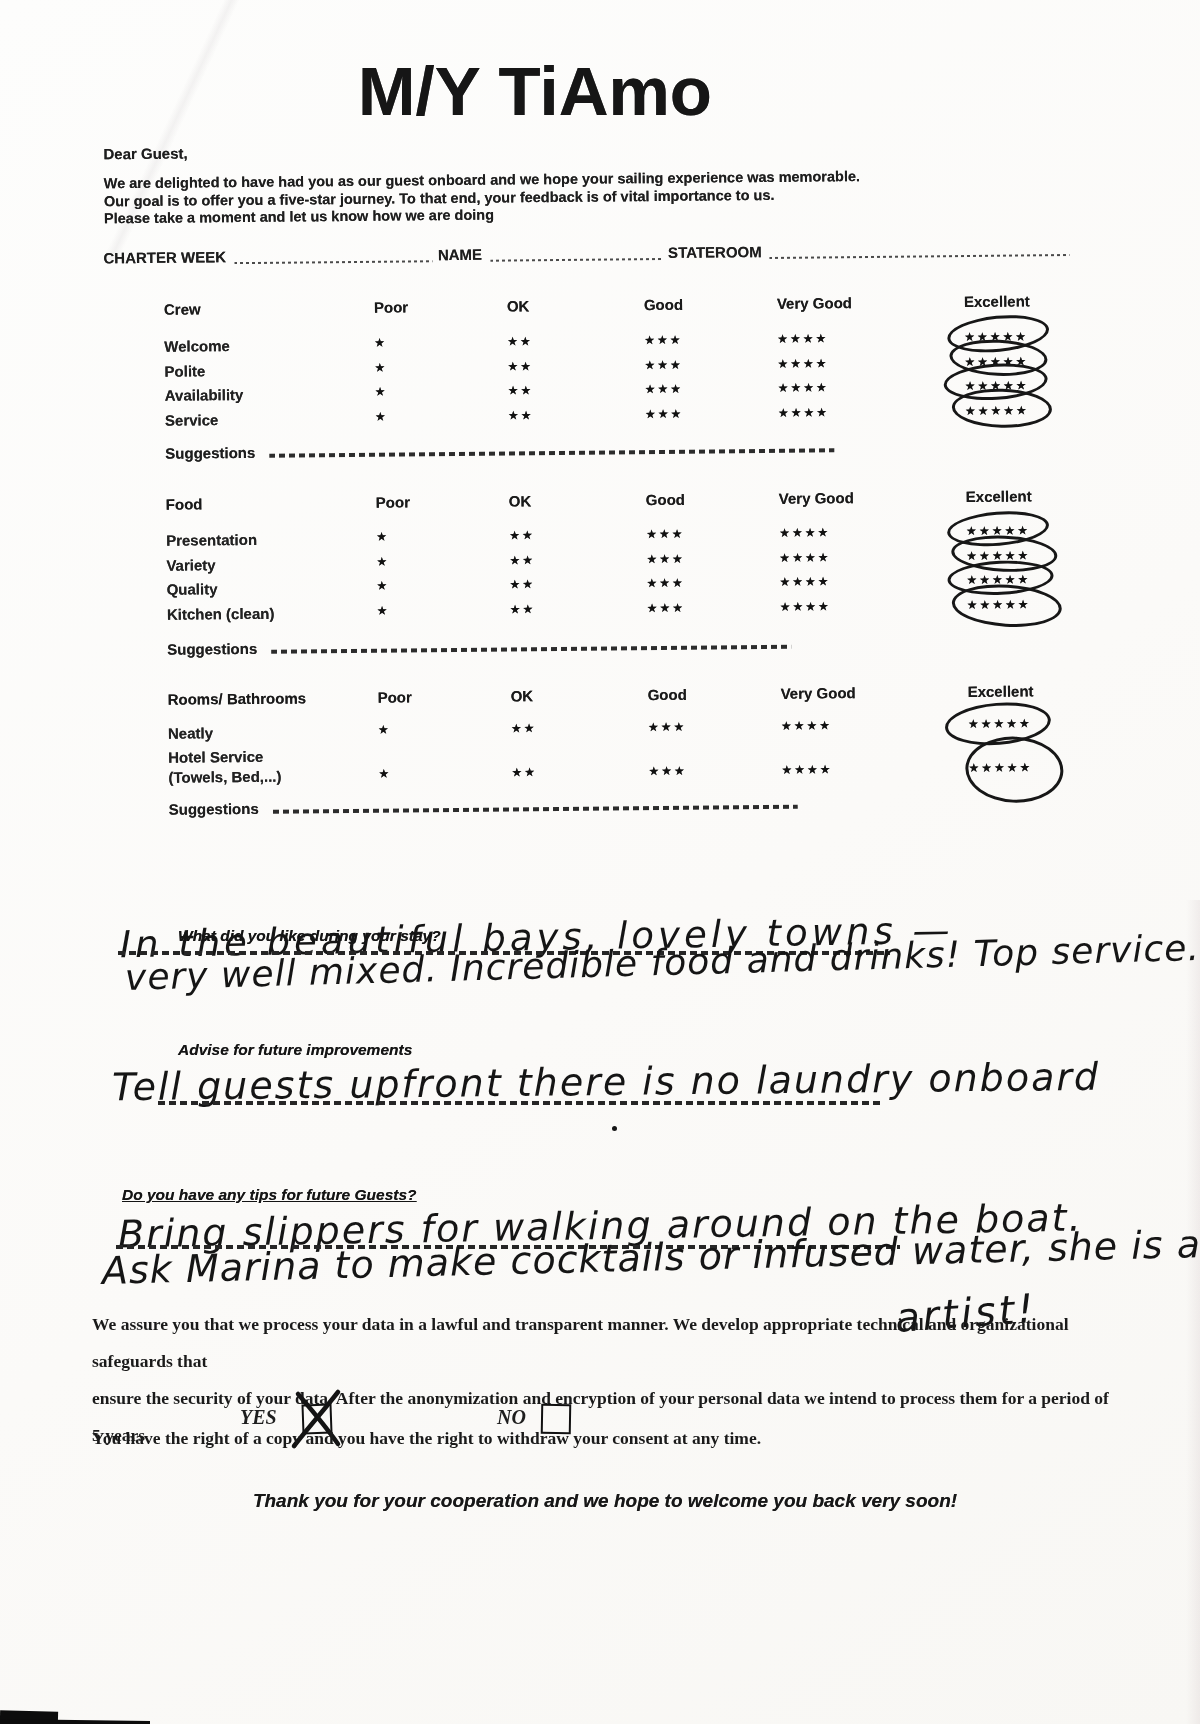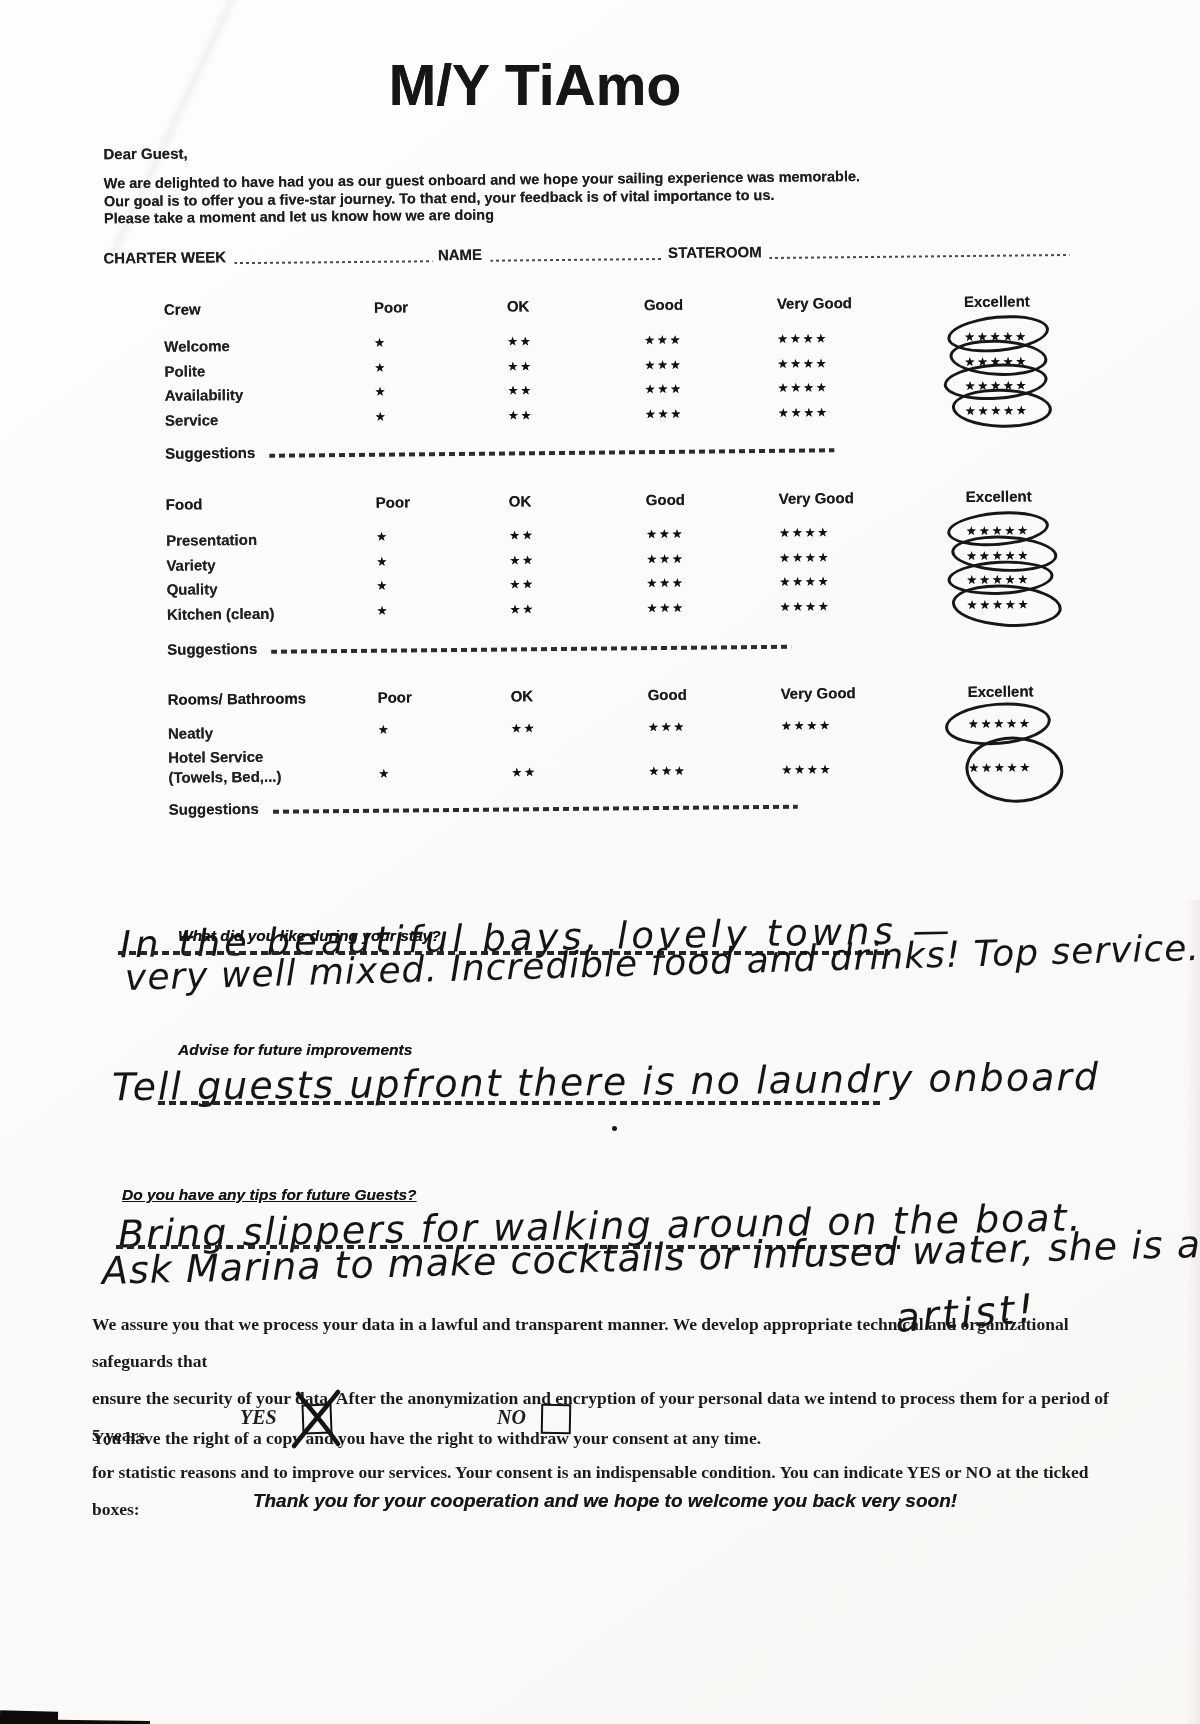--- a/index.html
+++ b/index.html
@@ -4,21 +4,21 @@
 <style>
   html,body{margin:0;padding:0;background:#d9d9d9;}
   .page{
     position:relative;width:1200px;height:1724px;margin:0 auto;
     background:linear-gradient(145deg,#fdfdfc 0%,#fbfaf8 55%,#f8f7f4 100%);
     overflow:hidden;font-family:"Liberation Sans",sans-serif;color:#1e1e1e;
   }
   .printed{text-shadow:0 0 .6px rgba(40,40,40,.8);}
   .title{
     position:absolute;top:52px;left:0;width:1070px;text-align:center;
-    font-size:57px;font-weight:700;letter-spacing:0px;color:#161616;
+    font-size:69px;font-weight:700;letter-spacing:0px;color:#161616;
   }
   .tilt{position:absolute;left:0;top:0;width:1200px;height:850px;
     transform:rotate(-0.55deg);transform-origin:560px 420px;}
   .greeting{position:absolute;top:141px;left:106px;font-size:15px;font-weight:700;}
   .intro{position:absolute;top:171px;left:106px;width:780px;font-size:14.5px;font-weight:700;line-height:17.5px;}
   .charter-row{position:absolute;top:245px;left:105px;width:1010px;display:flex;align-items:flex-end;font-size:15px;font-weight:700;}
   .dotfill{display:inline-block;height:13px;margin:0 6px 1px 8px;
     background-image:repeating-linear-gradient(90deg,#4a4a4a 0 2.5px,transparent 2.5px 6px);
     background-size:100% 2px;background-repeat:no-repeat;background-position:0 100%;}
   .w205{width:198px;} .w180{width:172px;} .w310{width:300px;}
@@ -241,21 +241,20 @@
 
   <div class="q-label printed" style="top:1186px;left:122px;text-decoration:underline;">Do you have any tips for future Guests?</div>
   <div class="hw" style="top:1204px;left:118px;font-size:38px;letter-spacing:2px;transform:rotate(-1deg);">Bring slippers for walking around on the boat.</div>
   <div class="hw-dash" style="top:1245px;left:116px;width:784px;"></div>
   <div class="hw" style="top:1249px;left:102px;font-size:38px;letter-spacing:1px;transform:rotate(-1.4deg);transform-origin:left center;">Ask Marina to make cocktails or infused water, she is an</div>
   <div class="hw" style="top:1290px;left:895px;font-size:40px;letter-spacing:3px;transform:rotate(-4deg);">artist!</div>
 
   <div class="legal">
     <div>We assure you that we process your data in a lawful and transparent manner. We develop appropriate technical and organizational safeguards that</div>
     <div>ensure the security of your data. After the anonymization and encryption of your personal data we intend to process them for a period of 5 years</div>
-    <div>for statistic reasons and to improve our services. Your consent is an indispensable condition. You can indicate YES or NO at the ticked boxes:</div>
   </div>
 
   <div class="yesno-label" style="top:1406px;left:240px;">YES</div>
   <div class="checkbox" style="top:1404px;left:302px;transform:rotate(-2deg);"></div>
   <svg class="xmark" style="top:1386px;left:288px;" width="58" height="64" viewBox="0 0 58 64">
     <path d="M10 8 C 22 22, 36 38, 50 58" stroke="#141414" stroke-width="4.5" fill="none" stroke-linecap="round"></path>
     <path d="M50 6 C 36 24, 20 42, 6 60" stroke="#141414" stroke-width="4.5" fill="none" stroke-linecap="round"></path>
   </svg>
   <div class="yesno-label" style="top:1406px;left:497px;">NO</div>
   <div class="checkbox" style="top:1404px;left:541px;transform:rotate(1deg);"></div>

